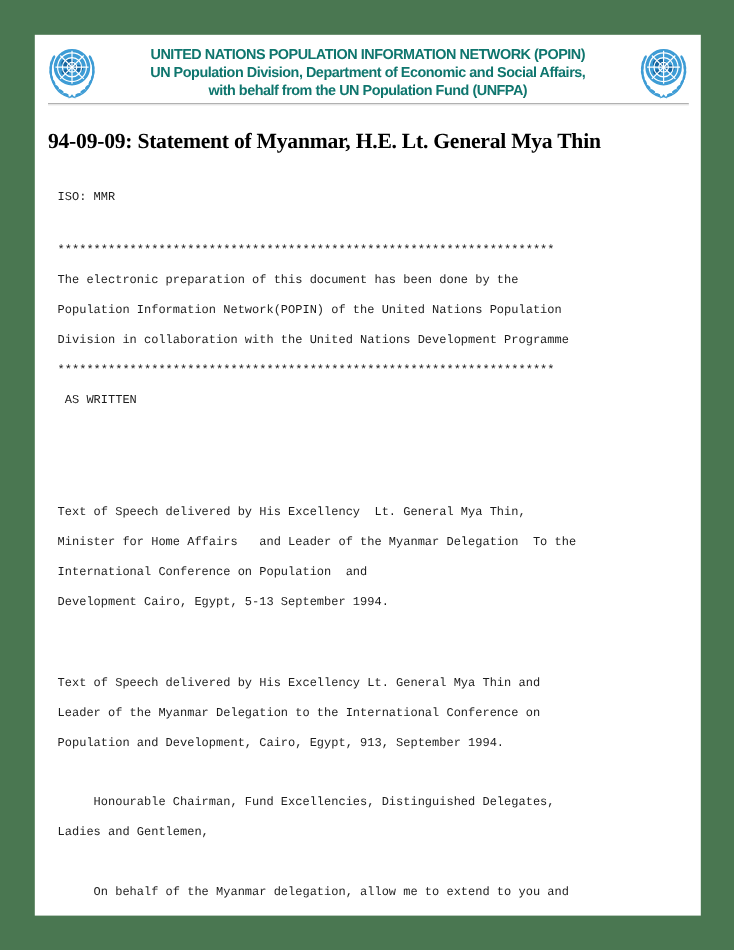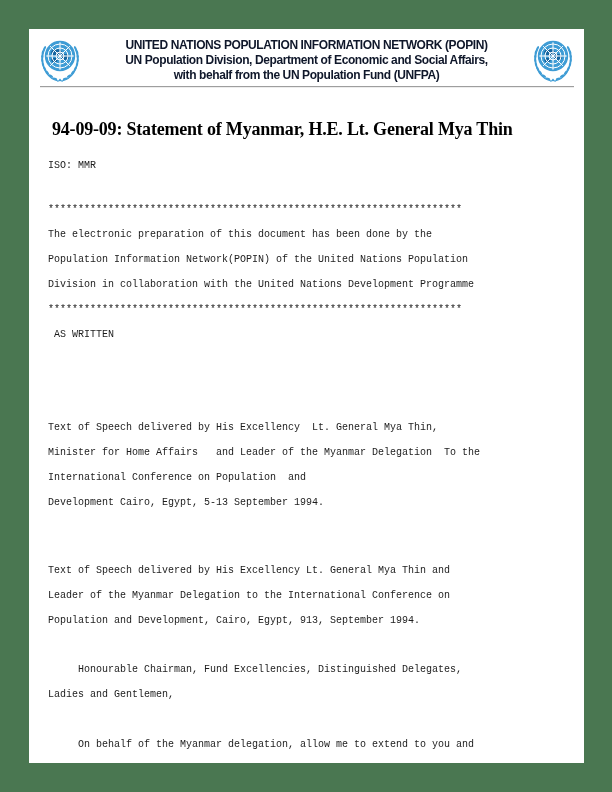--- a/index.html
+++ b/index.html
@@ -16,29 +16,29 @@
   }
   .header {
     position:absolute; top:7px; left:9px; right:9px; height:48px;
     display:flex; align-items:center;
   }
   .logo { width:44px; height:46px; flex:none; }
   .header-text {
     flex:1; text-align:center;
     font-weight:bold; font-size:12px; line-height:15px;
     letter-spacing:-0.4px; white-space:nowrap;
-    color:#0f172a;
+    color:#0f766e;
   }
   .rule {
     position:absolute; top:57px; left:11px; right:10px; height:0;
     margin:0; border:none;
     border-top:1px solid #9e9e9e; border-bottom:1px solid #ededed;
   }
   .title {
-    position:absolute; top:74px; left:7px; margin:16px;
+    position:absolute; top:74px; left:7px; margin:4px;
     font-family:"Liberation Serif", serif;
     font-size:18px; font-weight:bold; letter-spacing:-0.2px;
     white-space:nowrap; color:#000000;
   }
   .mono {
     position:absolute; left:7px; margin:12px;
     font-family:"Liberation Mono", monospace;
     font-size:10px; line-height:25px;
     white-space:pre; color:#1c1c1c;
   }

